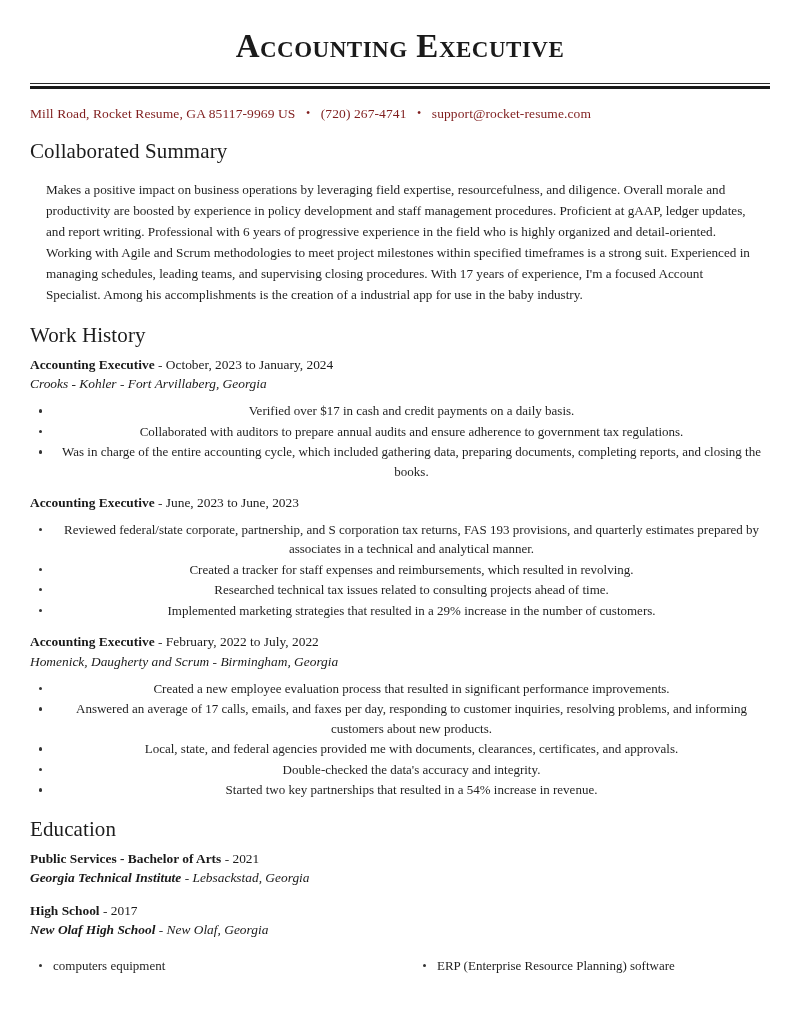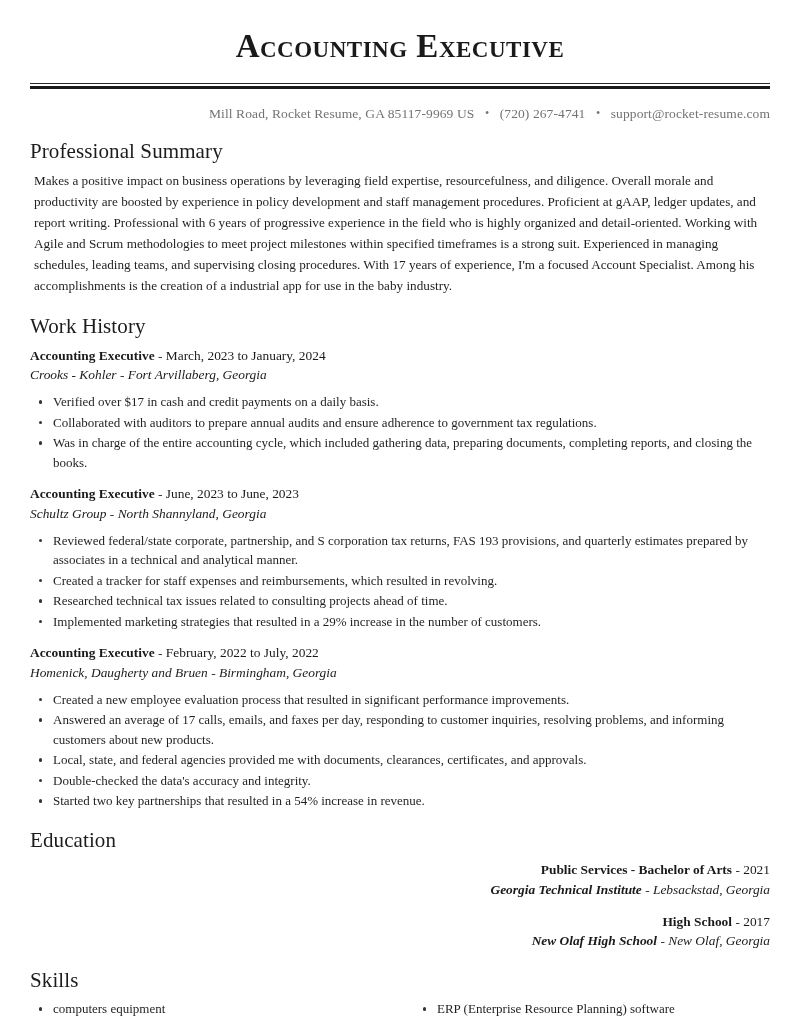--- a/index.html
+++ b/index.html
@@ -41,23 +41,23 @@
   }
   .divider .rule-gap {
     height: 2px;
     background: #ffffff;
   }
   .divider .rule-thick {
     height: 3px;
     background: #1a1a1a;
   }
   .contact-line {
-    text-align: right;
+    text-align: left;
     font-size: 13.5px;
-    color: #737373;
+    color: #7f1d1d;
     margin-top: 17px;
     letter-spacing: 0.1px;
   }
   .contact-sep {
     display: inline-block;
     padding: 0 7px;
     font-size: 12px;
     vertical-align: 1px;
   }
 
@@ -71,21 +71,21 @@
     color: #1c1c1c;
     margin: 0 0 7px 0;
     line-height: 1.2;
     letter-spacing: 0.1px;
   }
   .summary-text {
     font-size: 13.2px;
     line-height: 1.58;
     color: #1f1f1f;
     text-align: left;
-    margin: 4px;
+    margin: 16px;
   }
 
   
   .job {
     margin-top: 12px;
   }
   .job:first-of-type {
     margin-top: 6px;
   }
   .job-line-title {
@@ -112,20 +112,21 @@
     font-style: italic;
   }
   .job-location {
     font-style: italic;
   }
 
   ul.bullets {
     list-style: none;
     margin: 7px 0 0 0;
     padding: 0;
+    text-align: center;
   }
   ul.bullets li {
     position: relative;
     padding-left: 23px;
     font-size: 13px;
     line-height: 1.5;
     color: #1f1f1f;
     margin-bottom: 1px;
   }
   ul.bullets li::before {
@@ -135,21 +136,20 @@
     top: 8px;
     width: 3.2px;
     height: 3.2px;
     background: #333333;
     border-radius: 50%;
   }
 
   
   .edu-entry {
     margin-top: 12px;
-    text-align: right;
   }
   .edu-entry:first-of-type {
     margin-top: 6px;
   }
   .edu-line-degree {
     font-size: 13.4px;
     line-height: 1.45;
   }
   .edu-degree {
     font-weight: bold;
@@ -221,72 +221,67 @@
     <div class="contact-line">
       <span>Mill Road, Rocket Resume, GA 85117-9969 US</span>
       <span class="contact-sep">•</span>
       <span>(720) 267-4741</span>
       <span class="contact-sep">•</span>
       <span>support@rocket-resume.com</span>
     </div>
   </div>
 
   <div class="section">
-    <h2 class="section-heading">Professional Summary</h2>
+    <h2 class="section-heading">Collaborated Summary</h2>
     <p class="summary-text">Makes a positive impact on business operations by leveraging field expertise, resourcefulness, and diligence. Overall morale and productivity are boosted by experience in policy development and staff management procedures. Proficient at gAAP, ledger updates, and report writing. Professional with 6 years of progressive experience in the field who is highly organized and detail-oriented. Working with Agile and Scrum methodologies to meet project milestones within specified timeframes is a strong suit. Experienced in managing schedules, leading teams, and supervising closing procedures. With 17 years of experience, I'm a focused Account Specialist. Among his accomplishments is the creation of a industrial app for use in the baby industry.</p>
   </div>
 
   <div class="section">
     <h2 class="section-heading">Work History</h2>
 
     <div class="job">
       <div class="job-line-title">
         <span class="job-title">Accounting Executive</span>
         <span class="dash">-</span>
-        <span class="job-dates">March, 2023 to January, 2024</span>
+        <span class="job-dates">October, 2023 to January, 2024</span>
       </div>
       <div class="job-line-company">
         <span class="company-name">Crooks - Kohler</span>
         <span class="dash">-</span>
         <span class="job-location">Fort Arvillaberg, Georgia</span>
       </div>
       <ul class="bullets">
         <li>Verified over $17 in cash and credit payments on a daily basis.</li>
         <li>Collaborated with auditors to prepare annual audits and ensure adherence to government tax regulations.</li>
         <li>Was in charge of the entire accounting cycle, which included gathering data, preparing documents, completing reports, and closing the books.</li>
       </ul>
     </div>
 
     <div class="job">
       <div class="job-line-title">
         <span class="job-title">Accounting Executive</span>
         <span class="dash">-</span>
         <span class="job-dates">June, 2023 to June, 2023</span>
-      </div>
-      <div class="job-line-company">
-        <span class="company-name">Schultz Group</span>
-        <span class="dash">-</span>
-        <span class="job-location">North Shannyland, Georgia</span>
       </div>
       <ul class="bullets">
         <li>Reviewed federal/state corporate, partnership, and S corporation tax returns, FAS 193 provisions, and quarterly estimates prepared by associates in a technical and analytical manner.</li>
         <li>Created a tracker for staff expenses and reimbursements, which resulted in revolving.</li>
         <li>Researched technical tax issues related to consulting projects ahead of time.</li>
         <li>Implemented marketing strategies that resulted in a 29% increase in the number of customers.</li>
       </ul>
     </div>
 
     <div class="job">
       <div class="job-line-title">
         <span class="job-title">Accounting Executive</span>
         <span class="dash">-</span>
         <span class="job-dates">February, 2022 to July, 2022</span>
       </div>
       <div class="job-line-company">
-        <span class="company-name">Homenick, Daugherty and Bruen</span>
+        <span class="company-name">Homenick, Daugherty and Scrum</span>
         <span class="dash">-</span>
         <span class="job-location">Birmingham, Georgia</span>
       </div>
       <ul class="bullets">
         <li>Created a new employee evaluation process that resulted in significant performance improvements.</li>
         <li>Answered an average of 17 calls, emails, and faxes per day, responding to customer inquiries, resolving problems, and informing customers about new products.</li>
         <li>Local, state, and federal agencies provided me with documents, clearances, certificates, and approvals.</li>
         <li>Double-checked the data's accuracy and integrity.</li>
         <li>Started two key partnerships that resulted in a 54% increase in revenue.</li>
       </ul>
@@ -317,21 +312,20 @@
       </div>
       <div class="edu-line-school">
         <span class="school-name">New Olaf High School</span>
         <span class="dash">-</span>
         <span class="school-location">New Olaf, Georgia</span>
       </div>
     </div>
   </div>
 
   <div class="section">
-    <h2 class="section-heading">Skills</h2>
     <div class="skills-columns">
       <div class="skills-col left">
         <ul class="skills-list">
           <li>computers equipment</li>
 
         </ul>
       </div>
       <div class="skills-col right">
         <ul class="skills-list">
           <li>ERP (Enterprise Resource Planning) software</li>

